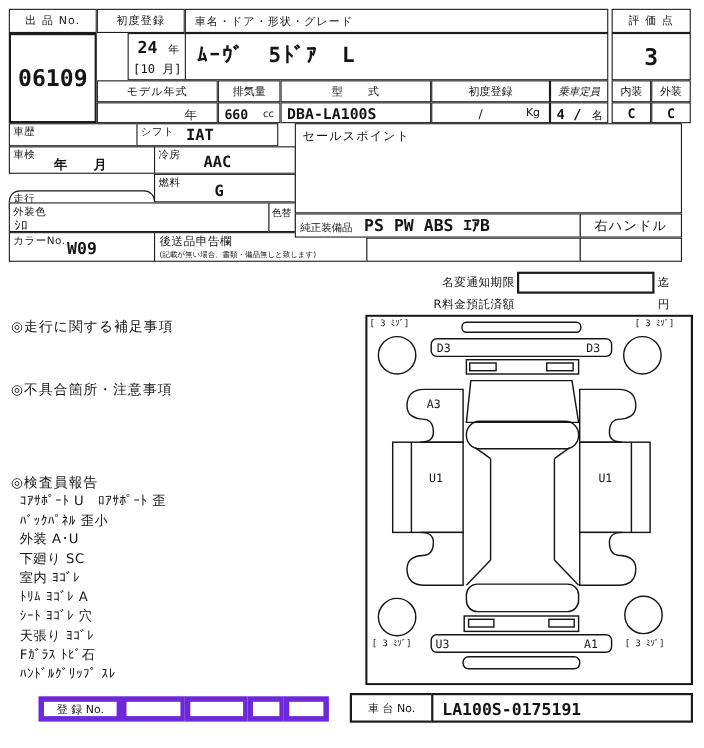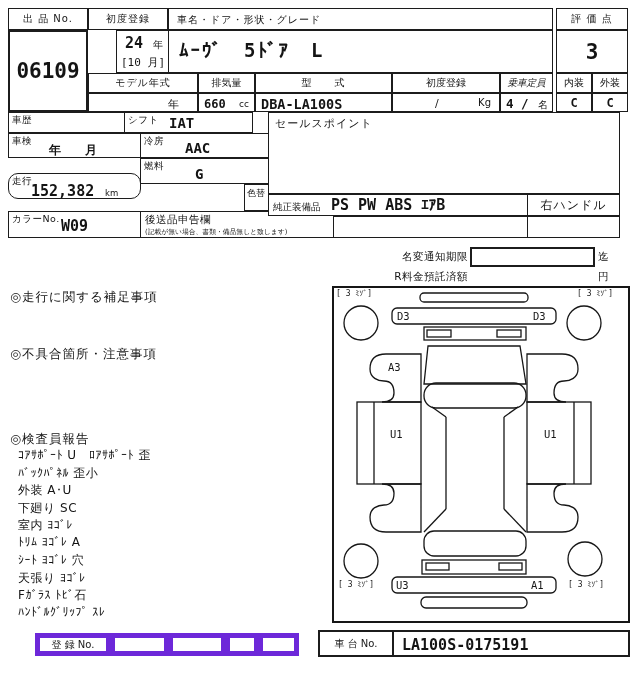--- a/index.html
+++ b/index.html
@@ -92,20 +92,24 @@
     </div>
     <div class="cell" style="left:0;top:61px;width:133px;height:26px;border-radius:10px;">
       <span class="cl">走行</span>
       <span class="cv mono b" style="left:22px;top:8px;font-size:15px;">152,382</span>
       <span class="cv" style="left:96px;top:14px;font-size:8.5px;">km</span>
     </div>
     <div class="cell" style="left:132px;top:46px;width:129px;height:26px;">
       <span class="cl">燃料</span>
       <span class="cv mono b" style="left:54px;top:7px;font-size:14px;">G</span>
     </div>
+    <div class="cell" style="left:0;top:72px;width:237px;height:27px;">
+      <span class="cl">外装色</span>
+      <span class="cv mono" style="left:4px;top:13px;font-size:12px;">ｼﾛ</span>
+    </div>
     <div class="cell" style="left:236px;top:72px;width:25px;height:27px;">
       <span class="cv" style="left:2px;top:2px;font-size:9px;">色替</span>
     </div>
     <div class="cell" style="left:0;top:99px;width:133px;height:27px;">
       <span class="cl">カラーNo.</span>
       <span class="cv mono b" style="left:52px;top:5px;font-size:15px;">W09</span>
     </div>
     <div class="cell" style="left:132px;top:99px;width:194px;height:27px;">
       <span class="cv" style="left:4px;top:1px;font-size:10.5px;letter-spacing:.5px;">後送品申告欄</span>
       <span class="cv" style="left:4px;top:15px;font-size:6.8px;">(記載が無い場合、書類・備品無しと致します)</span>

